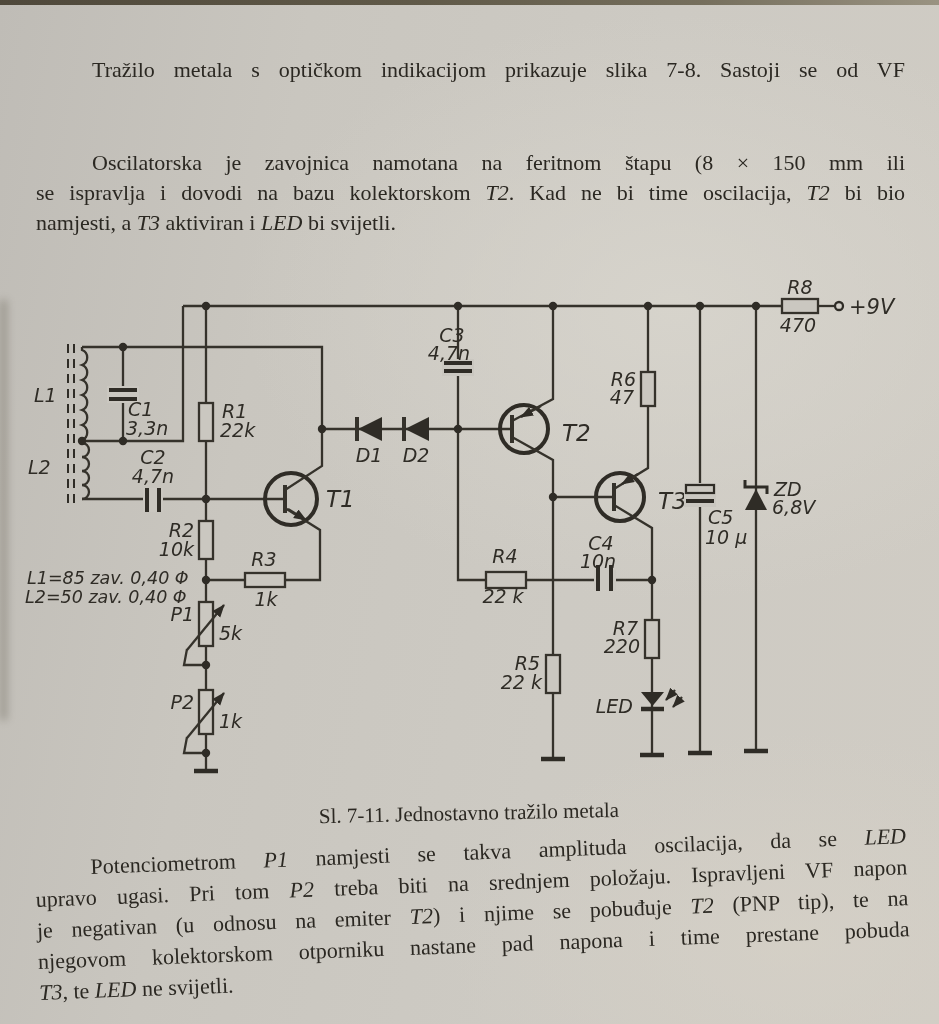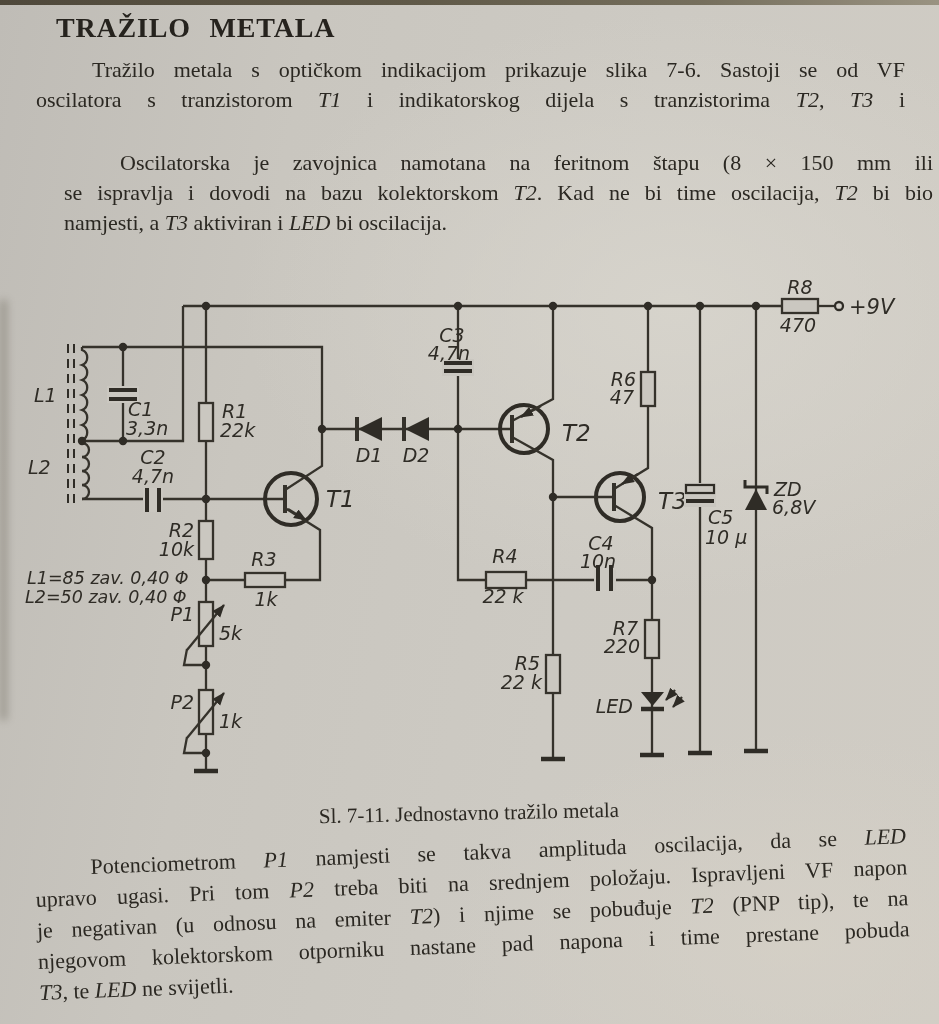--- a/index.html
+++ b/index.html
@@ -31,21 +31,21 @@
   }
   .para{
     position:absolute;left:36px;width:869px;
     font-size:22px;line-height:29.8px;color:#2b2822;
   }
   .para .line{text-align:justify;text-align-last:justify;}
   .para .line.last{text-align-last:left;}
   .para .line.indent{padding-left:56px;}
   .it{font-style:italic;}
   .p1{top:55px;}
-  .p2{top:148px;margin-left:28px;}
+  .p2{top:148px;}
   .p3{top:853px;left:34px;width:872px;line-height:31px;transform:rotate(-2.15deg);transform-origin:0 0;}
   .caption{
     position:absolute;left:249px;top:801px;width:440px;text-align:center;
     font-size:21px;color:#2b2822;transform:rotate(-1.2deg);
   }
   svg.schematic{position:absolute;left:0;top:0;pointer-events:none;}
   svg text{font-family:"DejaVu Sans",sans-serif;font-style:italic;font-size:19px;fill:#2f2c26;}
   svg text.big{font-size:23px;}
   svg text.note{font-size:17.5px;}
   svg text.pwr{font-size:21px;}
@@ -60,31 +60,29 @@
   .tr{fill:none;stroke:#2f2c26;stroke-width:4;}
   .rod{stroke:#2f2c26;stroke-width:2;stroke-dasharray:9 6;fill:none;}
 </style>
 </head>
 <body>
 
 <div class="page">
   <div class="scan-edge-top"></div>
   <div class="scan-edge-left"></div>
 
-  <div class="title">TRAŽILO  METALA</div>
 
   <div class="para p1">
-    <div class="line indent"><span>Tražilo metala s optičkom indikacijom prikazuje slika 7-6. Sastoji se od VF</span></div>
-    <div class="line"><span>oscilatora s tranzistorom </span><span class="it">T1</span><span> i indikatorskog dijela s tranzistorima </span><span class="it">T2</span><span>, </span><span class="it">T3</span><span> i</span></div>
+    <div class="line indent"><span>Tražilo metala s optičkom indikacijom prikazuje slika 7-8. Sastoji se od VF</span></div>
   </div>
 
   <div class="para p2">
     <div class="line indent"><span>Oscilatorska je zavojnica namotana na feritnom štapu (8 × 150 mm ili</span></div>
     <div class="line"><span>se ispravlja i dovodi na bazu kolektorskom </span><span class="it">T2</span><span>. Kad ne bi time oscilacija, </span><span class="it">T2</span><span> bi bio</span></div>
-    <div class="line last"><span>namjesti, a </span><span class="it">T3</span><span> aktiviran i </span><span class="it">LED</span><span> bi oscilacija.</span></div>
+    <div class="line last"><span>namjesti, a </span><span class="it">T3</span><span> aktiviran i </span><span class="it">LED</span><span> bi svijetli.</span></div>
   </div>
 
   <svg class="schematic" width="939" height="1024" viewBox="0 0 939 1024">
     <defs>
       <marker id="ah" markerUnits="userSpaceOnUse" markerWidth="15" markerHeight="13" refX="12" refY="5" orient="auto">
         <path d="M0,0 L13,5 L0,10 z" fill="#2f2c26"></path>
       </marker>
     </defs>
 
     <g>

